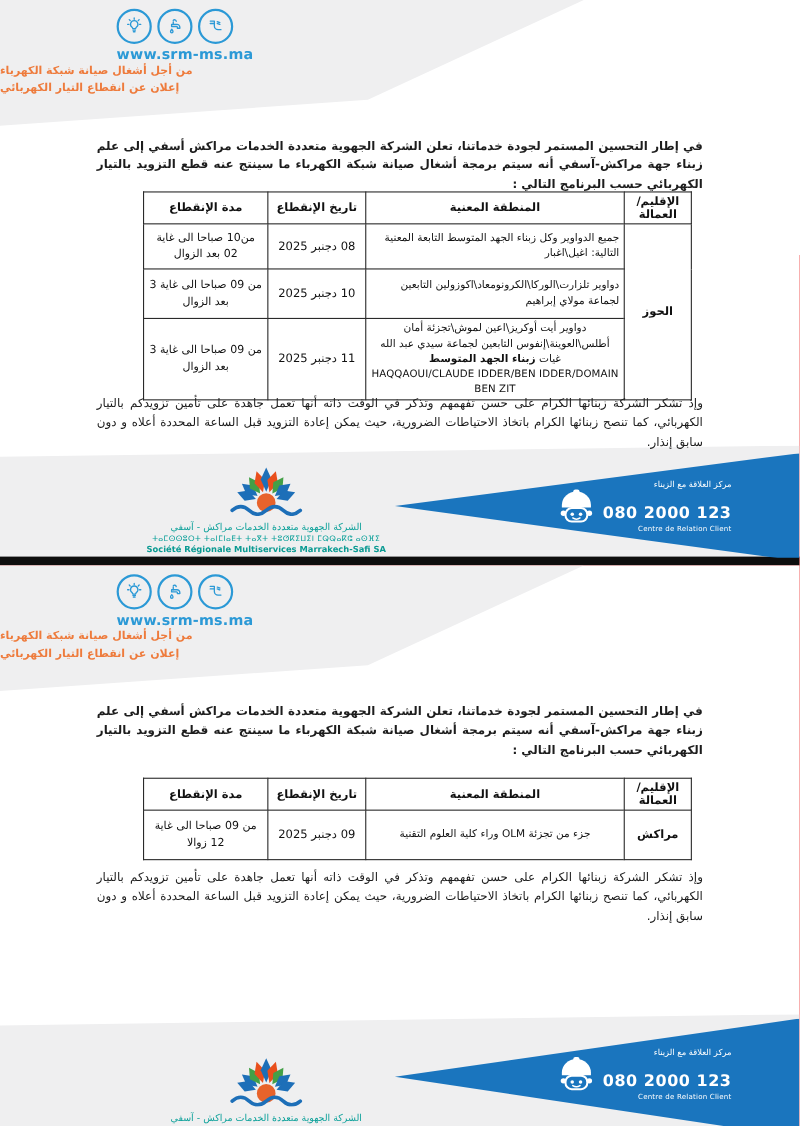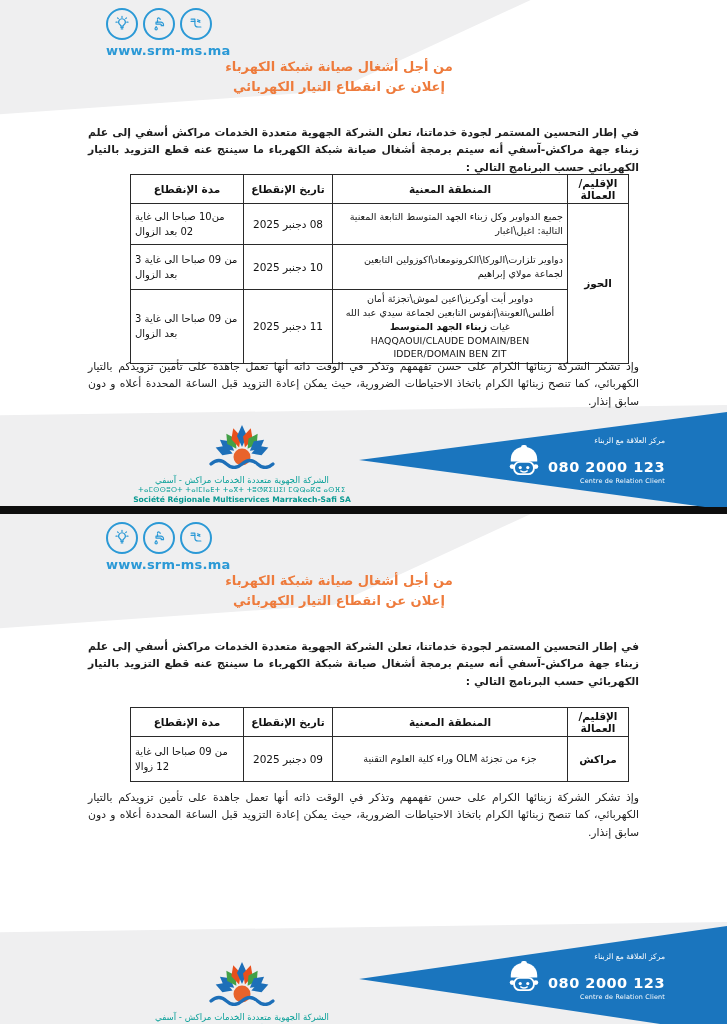--- a/index.html
+++ b/index.html
@@ -19,43 +19,43 @@
 
   
   .hdr{position:absolute;top:8px;left:106px;z-index:3;}
   .icons{display:flex;gap:5px;}
   .icon-circle{width:28px;height:28px;border:2px solid #2b99d6;border-radius:50%;
                display:flex;align-items:center;justify-content:center;background:transparent;}
   .icon-circle svg{stroke:#2b99d6;fill:none;stroke-width:1.6;stroke-linecap:round;stroke-linejoin:round;}
   .url{color:#2b99d6;font-weight:bold;font-size:13px;margin-top:3px;letter-spacing:.2px;}
 
   
-  .title{position:absolute;top:57px;left:0;width:678px;text-align:center;z-index:3;
-         color:#ee7b3c;font-weight:bold;font-size:13px;line-height:1.55;direction:rtl;}
+  .title{position:absolute;top:57px;left:0;width:678px;text-align:left;z-index:3;
+         color:#ee7b3c;font-weight:bold;font-size:10px;line-height:1.55;direction:rtl;}
 
   
   .intro,.outro{position:absolute;left:88px;width:551px;direction:rtl;text-align:justify;
                 color:#1d1d1d;font-size:10.8px;line-height:1.62;z-index:3;}
   .intro{top:113px;font-weight:bold;}
   #flyer1 .outro{top:347px;}
   #flyer2 .outro{top:264px;}
 
   
   table.sched{position:absolute;left:130px;width:470px;direction:rtl;border-collapse:collapse;
               color:#111;z-index:3;background:#fff;table-layout:fixed;}
   #flyer1 table.sched{top:174px;}
   #flyer2 table.sched{top:193px;}
   .sched th,.sched td{border:1px solid #2a2a2a;padding:2px 4px;vertical-align:middle;}
   .sched th{font-weight:bold;font-size:10.5px;text-align:center;height:20px;}
   .c-prov{width:52px;} .c-area{width:226px;} .c-date{width:80px;} .c-dur{width:104px;border-radius:10px;}
   td.prov{text-align:center;font-weight:bold;font-size:10.5px;}
   td.area{text-align:right;font-size:9.6px;line-height:1.45;}
   td.area.al-c{text-align:center;}
   td.date{text-align:center;font-size:10.5px;}
-  td.dur{text-align:left;font-size:10px;line-height:1.5;}
+  td.dur{text-align:center;font-size:10px;line-height:1.5;}
   #flyer1 tr.r1 td{height:36px;} #flyer1 tr.r2 td{height:40px;} #flyer1 tr.r3 td{height:62px;}
   #flyer2 tr.r1 td{height:40px;}
   .latin{display:block;direction:ltr;text-align:center;font-size:9.3px;letter-spacing:.1px;}
 
   
   .logoblock{position:absolute;left:112px;width:260px;text-align:center;z-index:4;color:#0aa099;}
   #flyer1 .logoblock{top:417px;}
   #flyer2 .logoblock{top:440px;}
   .co-ar{font-size:8.6px;direction:rtl;margin-top:2px;}
   .co-tif{font-size:6.8px;margin-top:1px;letter-spacing:.4px;}
@@ -134,21 +134,21 @@
         </tr>
         <tr class="r2">
           <td class="area">دواوير تلزارت\الوركا\الكرونومعاد\اكوزولين التابعين لجماعة مولاي إبراهيم</td>
           <td class="date">10 دجنبر 2025</td>
           <td class="dur">من 09 صباحا الى غاية 3 بعد الزوال</td>
         </tr>
         <tr class="r3">
           <td class="area al-c">
             <span>دواوير أيت أوكريز\اعين لموش\تجزئة أمان أطلس\العوينة\إنفوس التابعين لجماعة سيدي عبد الله غيات </span>
             <b>زبناء الجهد المتوسط</b>
-            <span class="latin">HAQQAOUI/CLAUDE DOMAIN/BEN IDDER/DOMAIN BEN ZIT</span>
+            <span class="latin">HAQQAOUI/CLAUDE IDDER/BEN IDDER/DOMAIN BEN ZIT</span>
           </td>
           <td class="date">11 دجنبر 2025</td>
           <td class="dur">من 09 صباحا الى غاية 3 بعد الزوال</td>
         </tr>
       </tbody>
     </table>
 
     <p class="outro">وإذ تشكر الشركة زبنائها الكرام على حسن تفهمهم وتذكر في الوقت ذاته أنها تعمل جاهدة على تأمين تزويدكم بالتيار الكهربائي، كما تنصح زبنائها الكرام باتخاذ الاحتياطات الضرورية، حيث يمكن إعادة التزويد قبل الساعة المحددة أعلاه و دون سابق إنذار.</p>
 
     <div class="bluewedge"></div>

